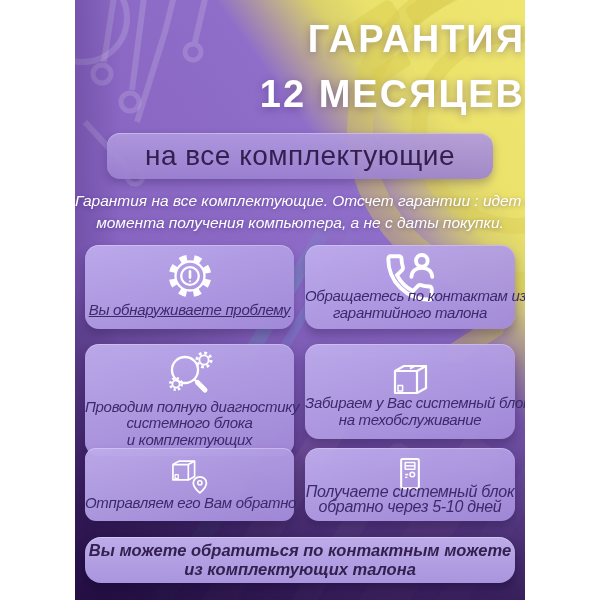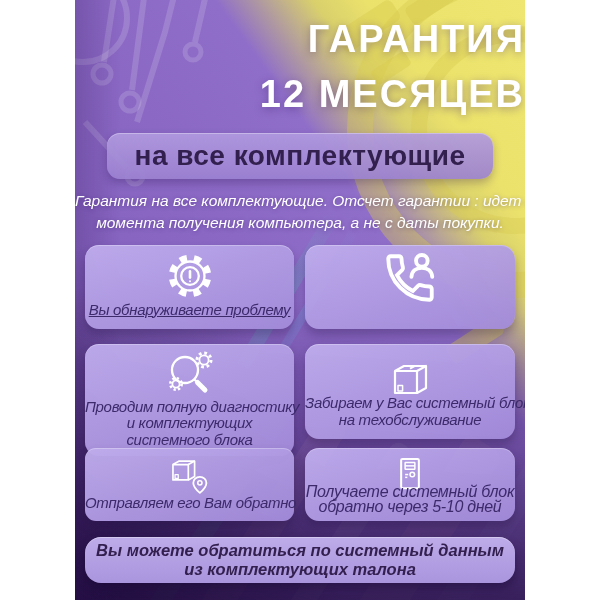--- a/index.html
+++ b/index.html
@@ -23,21 +23,21 @@
   .st4{left:322px;top:424px;width:42px;height:250px;transform:rotate(33deg);background:rgba(235,180,205,.13);}
   .st5{left:398px;top:434px;width:26px;height:230px;transform:rotate(33deg);background:rgba(165,150,230,.18);}
   .title{position:absolute;left:0;width:100%;text-align:right;color:#ffffff;
          font-weight:700;font-size:38px;letter-spacing:2px;line-height:1;
          text-shadow:0 2px 8px rgba(60,30,110,.40);}
   .t1{top:20px;} .t2{top:75px;}
   .badge{position:absolute;left:32px;top:133px;width:386px;height:46px;border-radius:13px;
          background:linear-gradient(180deg,rgba(177,154,223,.92),rgba(155,129,208,.92));
          box-shadow:0 4px 8px rgba(40,18,75,.28), inset 0 1px 0 rgba(255,255,255,.30);
          display:flex;align-items:center;justify-content:center;}
-  .badge span{font-weight:700;font-size:28px;color:#33204f;letter-spacing:.5px;}
+  .badge span{font-weight:400;font-size:28px;color:#33204f;letter-spacing:.5px;}
   .subtitle{position:absolute;left:0;top:190px;width:100%;text-align:center;color:#ffffff;
             font-style:italic;font-size:15.5px;line-height:22px;
             text-shadow:0 1px 4px rgba(60,30,110,.45);}
   .subtitle .ln{display:block;white-space:nowrap;}
   .card{position:absolute;border-radius:14px;
         background:linear-gradient(162deg,rgba(190,172,236,.96),rgba(162,138,217,.96));
         box-shadow:0 6px 10px rgba(35,15,65,.30), inset 0 1px 0 rgba(255,255,255,.28);}
   .c1{left:10px;top:245px;width:209px;height:84px;}
   .c2{left:230px;top:245px;width:210px;height:84px;}
   .c3{left:10px;top:344px;width:209px;height:112px;}
@@ -127,36 +127,40 @@
         <span class="ln">Вы обнаруживаете проблему</span>
       </div>
     </div>
 
     <div class="card c2">
       <svg class="icon" width="58" height="58" viewBox="0 0 24 24" fill="none" stroke="#ffffff" stroke-width="1.6">
         <path d="M6.62 10.79c1.44 2.83 3.76 5.14 6.59 6.59l2.2-2.21c.27-.27.67-.36 1.02-.24 1.12.37 2.33.57 3.57.57.55 0 1 .45 1 1V20c0 .55-.45 1-1 1-9.39 0-17-7.61-17-17 0-.55.45-1 1-1h3.5c.55 0 1 .45 1 1 0 1.25.2 2.45.57 3.57.11.35.03.74-.25 1.02l-2.2 2.2z"></path>
         <circle cx="16.9" cy="4.9" r="2.4"></circle>
         <path d="M12.6 11.5c.2-2.5 2.1-3.7 4.3-3.7s4.1 1.2 4.3 3.7" stroke-linecap="round"></path>
       </svg>
+      <div class="card-text">
+        <span class="ln">Обращаетесь по контактам из</span>
+        <span class="ln">гарантийного талона</span>
+      </div>
     </div>
 
     <div class="card c3">
       <svg class="icon" width="56" height="56" viewBox="-28 -28 56 56" fill="none" stroke="#ffffff">
         <circle cx="-5" cy="-5" r="13" stroke-width="2.3"></circle>
         <line x1="4.2" y1="4.2" x2="8" y2="8" stroke-width="2.3"></line>
         <line x1="7.5" y1="7.5" x2="15" y2="15" stroke-width="5" stroke-linecap="round"></line>
         <circle cx="14" cy="-15" r="4.6" stroke-width="1.8"></circle>
         <circle cx="14" cy="-15" r="7" stroke-width="3" stroke-dasharray="2.75 2.75"></circle>
         <circle cx="-14" cy="9" r="3.6" stroke-width="1.8"></circle>
         <circle cx="-14" cy="9" r="5.7" stroke-width="2.6" stroke-dasharray="2.24 2.24"></circle>
       </svg>
       <div class="card-text">
         <span class="ln">Проводим полную диагностику</span>
+        <span class="ln">системного блока</span>
         <span class="ln">и комплектующих</span>
-        <span class="ln">системного блока</span>
       </div>
     </div>
 
     <div class="card c4">
       <svg class="icon" width="56" height="56" viewBox="-28 -28 56 56" fill="none" stroke="#ffffff" stroke-width="2.2" stroke-linejoin="round">
         <path d="M-15 -7 L-15 15 L7 15 L7 -7 Z"></path>
         <path d="M7 -7 L16 -12 L16 10 L7 15"></path>
         <path d="M-15 -7 L-6 -12 L16 -12"></path>
         <path d="M0 -9.4 L4.5 -11.9" stroke-width="2"></path>
         <path d="M-12 7.5 h4.6 v5.4 h-4.6 z" stroke-width="1.5"></path>
@@ -192,18 +196,18 @@
         <line x1="-5.5" y1="0.6" x2="-2" y2="0.6" stroke-width="1.7"></line>
         <line x1="-5.5" y1="3.8" x2="-3" y2="3.8" stroke-width="1.7"></line>
       </svg>
       <div class="card-text">
         <span class="main-ln">Получаете системный блок</span>
         <span class="note-ln">обратно через 5-10 дней</span>
       </div>
     </div>
 
     <div class="footer">
-      <span class="ln">Вы можете обратиться по системный данным</span>
+      <span class="ln">Вы можете обратиться по контактным можете</span>
       <span class="ln">из комплектующих талона</span>
     </div>
 
   </div>
 </div>
 
 </body></html>

